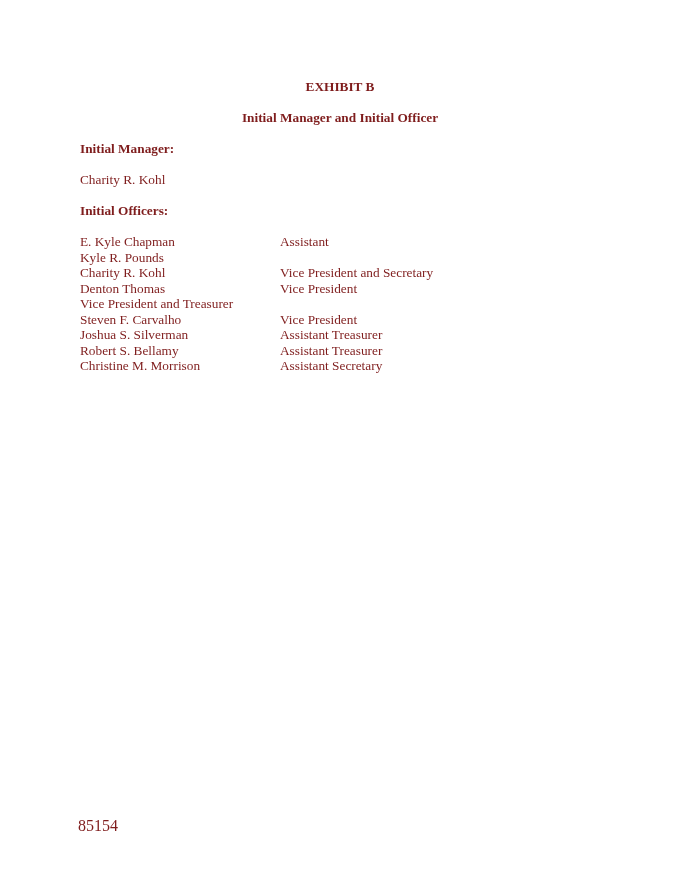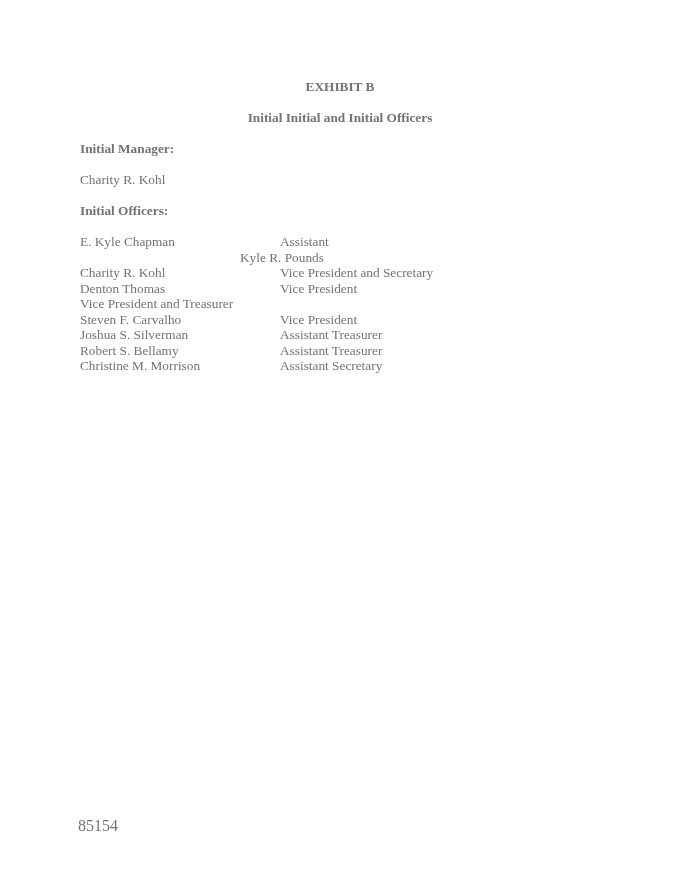--- a/index.html
+++ b/index.html
@@ -5,21 +5,21 @@
   html, body {
     margin: 0;
     padding: 0;
     background: #ffffff;
   }
   .page {
     position: relative;
     width: 680px;
     height: 880px;
     background: #ffffff;
-    color: #737373;
+    color: #7f1d1d;
     font-family: "Liberation Serif", "DejaVu Serif", serif;
     font-size: 13.3px;
     line-height: 15.5px;
     overflow: hidden;
   }
   .content {
     position: absolute;
     left: 80px;
     right: 80px;
     top: 79px;
@@ -35,21 +35,20 @@
   }
   .heading-underline {
   }
   .officer-list {
     margin: 0;
   }
   .officer-row {
     display: flex;
     flex-direction: row;
     align-items: baseline;
-    justify-content: center;
   }
   .officer-name {
     width: 200px;
     flex: 0 0 200px;
   }
   .officer-title {
     flex: 1 1 auto;
   }
   .footer-number {
     position: absolute;
@@ -60,21 +59,21 @@
   }
 </style>
 </head>
 <body>
 
 <div class="page">
   <div class="content">
 
     <div class="para center bold">EXHIBIT B</div>
 
-    <div class="para center bold">Initial Initial and Initial Officers</div>
+    <div class="para center bold">Initial Manager and Initial Officer</div>
 
     <div class="para bold"><span class="heading-underline">Initial Manager</span><span>:</span></div>
 
     <div class="para">Charity R. Kohl</div>
 
     <div class="para bold"><span class="heading-underline">Initial Officers</span><span>:</span></div>
 
     <div class="officer-list">
       <div class="officer-row">
         <span class="officer-name">E. Kyle Chapman</span>

